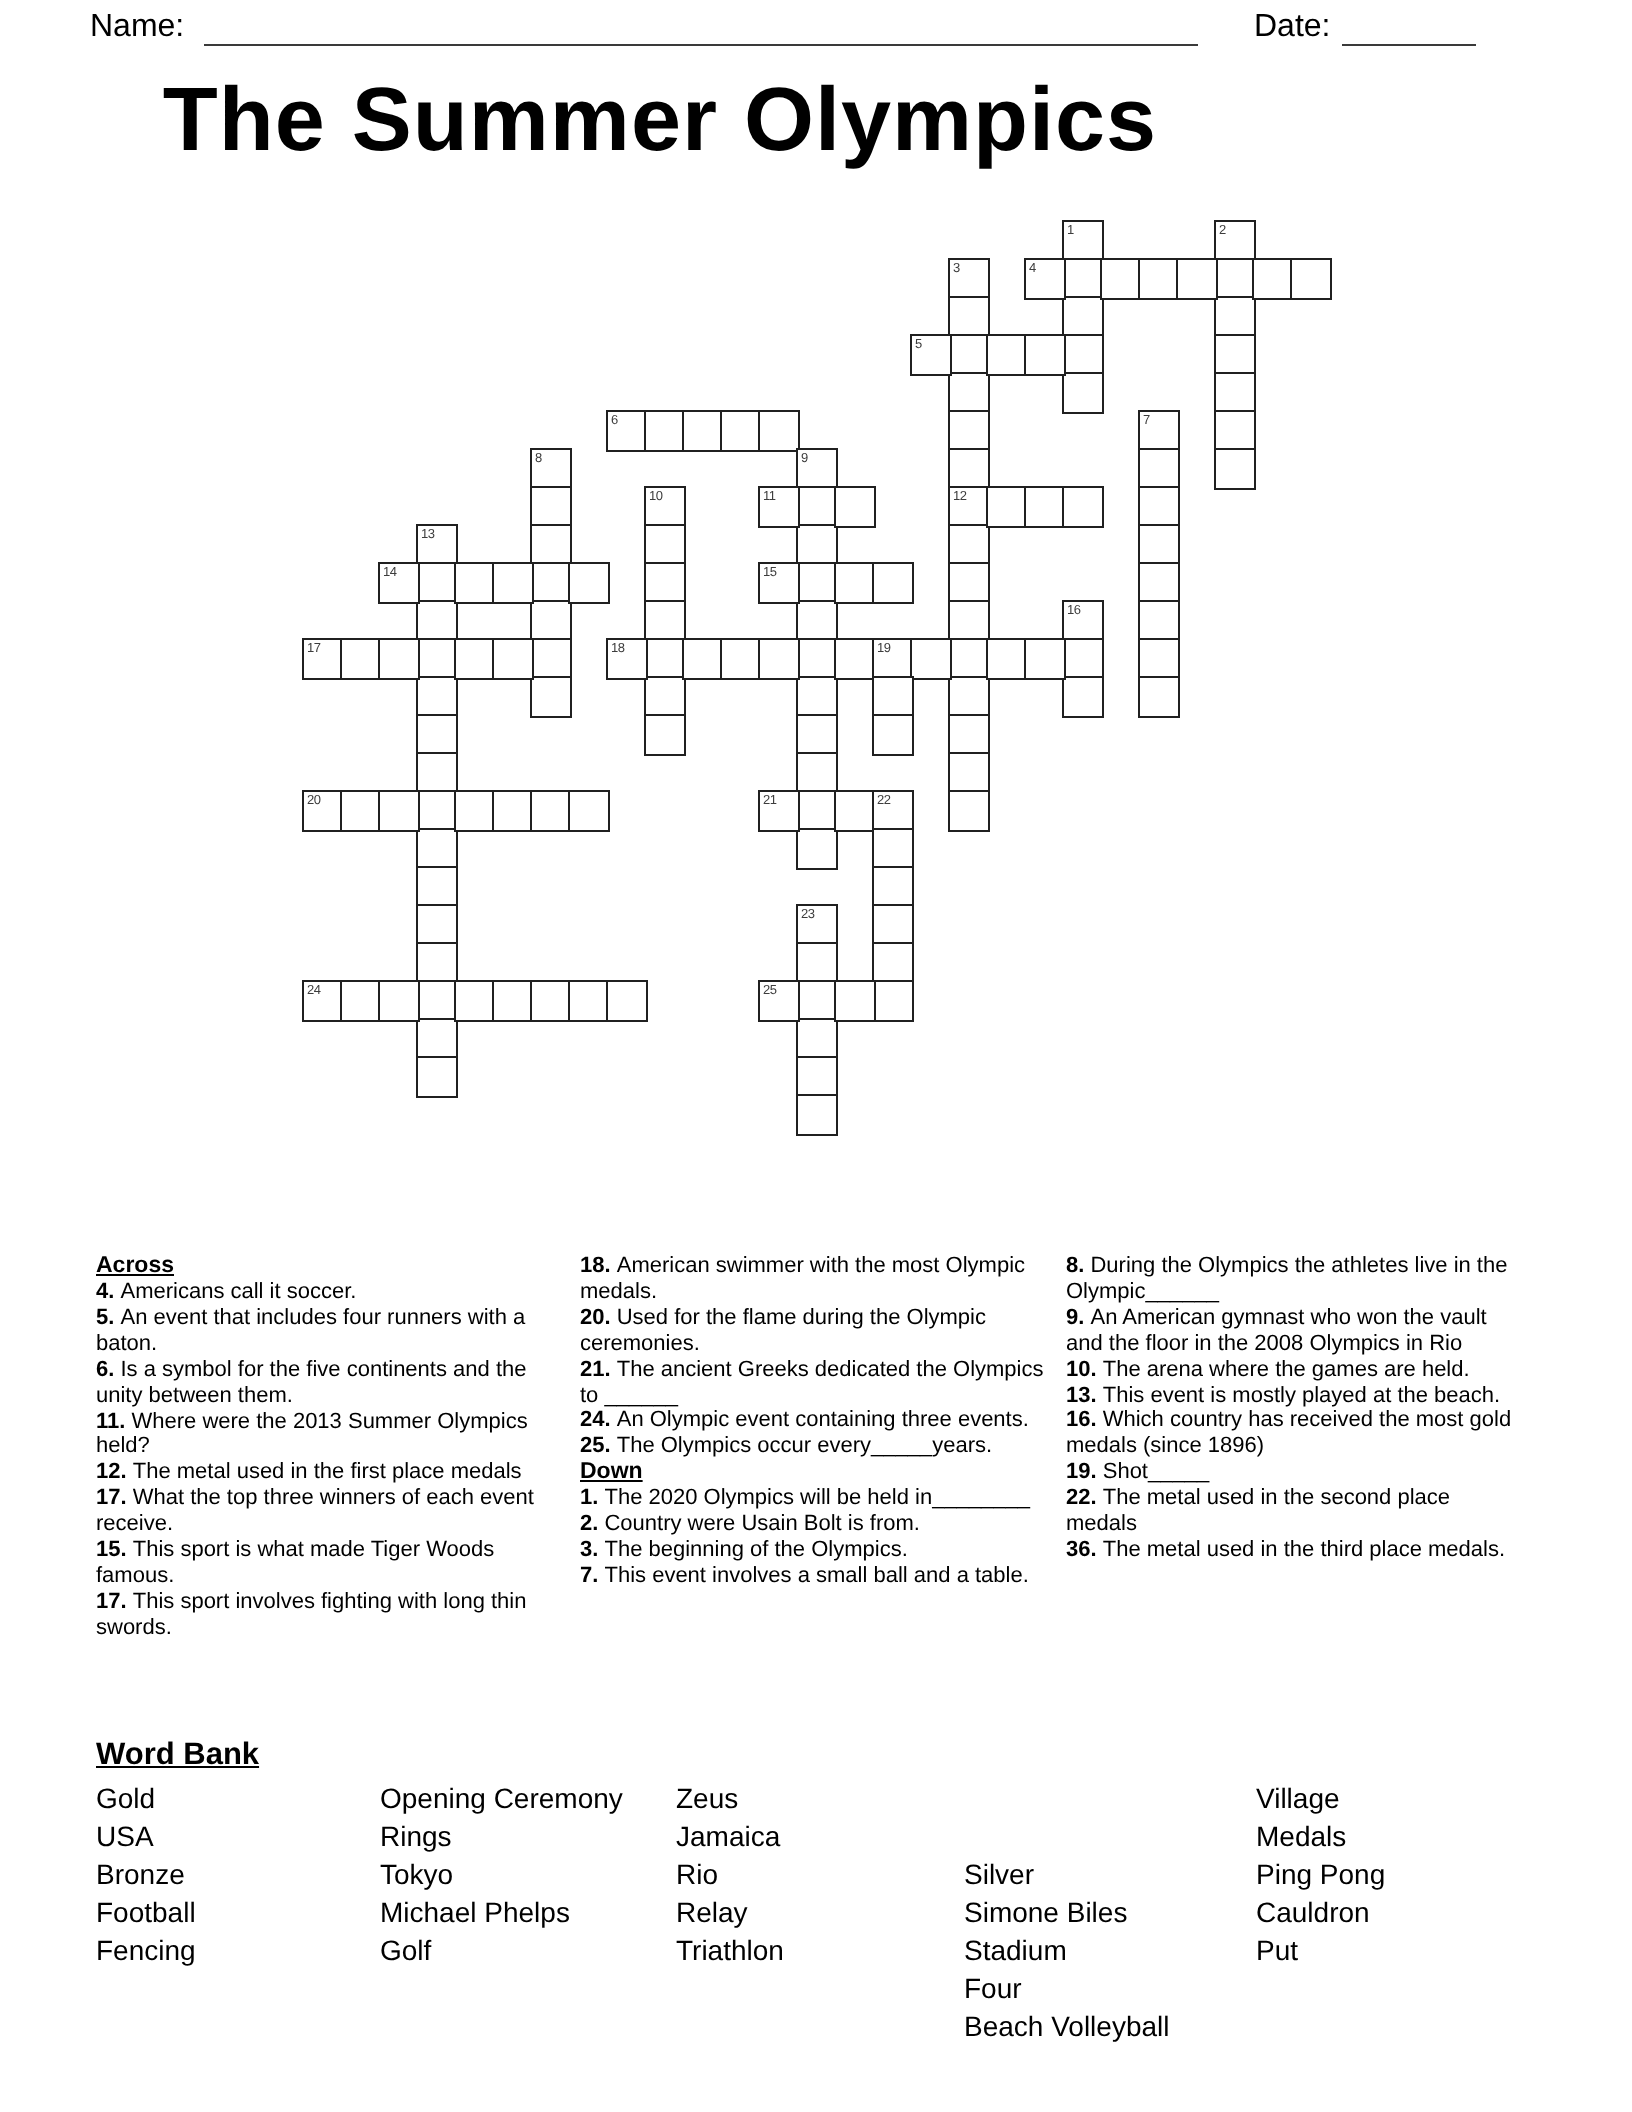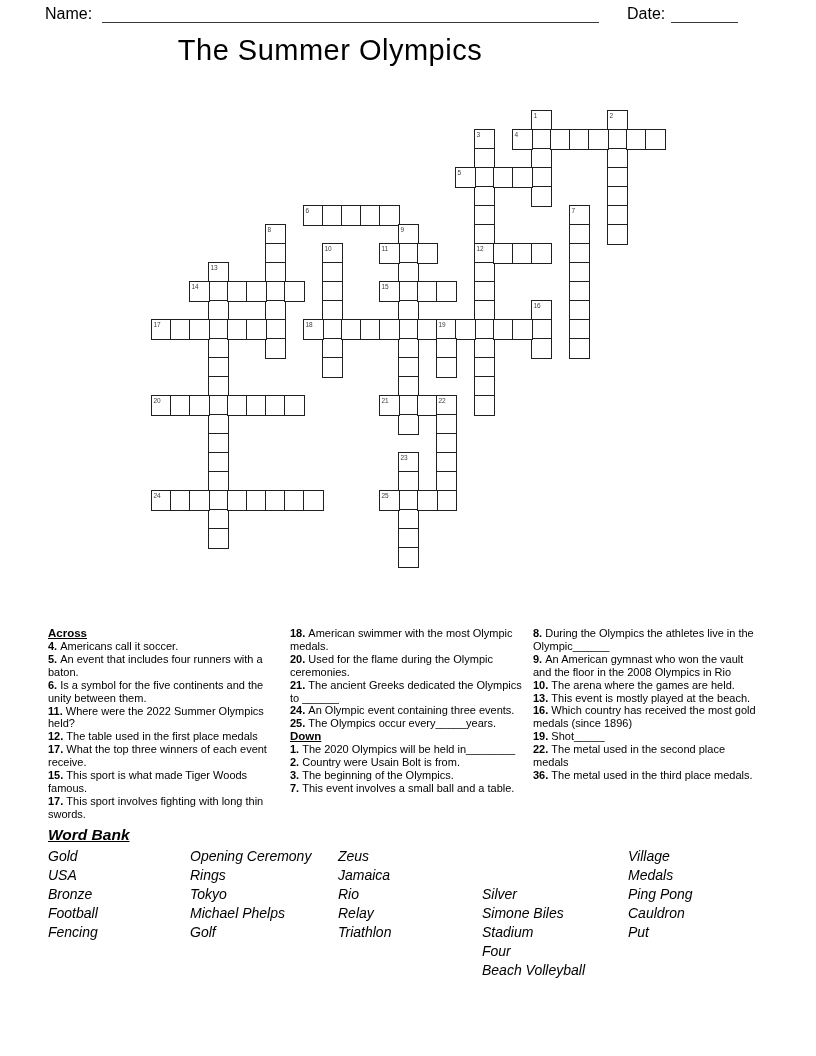--- a/index.html
+++ b/index.html
@@ -11,21 +11,21 @@
     position: relative;
     overflow: hidden;
   }
   
   .name-label { position: absolute; left: 45px; top: 5px; font-size: 16px; }
   .name-line  { position: absolute; left: 102px; top: 1px; width: 497px; height: 21px; border-bottom: 1.3px solid #3a3a3a; }
   .date-label { position: absolute; left: 627px; top: 5px; font-size: 16px; }
   .date-line  { position: absolute; left: 671px; top: 1px; width: 67px; height: 21px; border-bottom: 1.3px solid #3a3a3a; }
   .title {
     position: absolute; top: 34px; left: 0; width: 660px;
-    text-align: center; font-size: 29px; font-weight: 400;
+    text-align: center; font-size: 45px; font-weight: 700;
     letter-spacing: 0.5px;
   }
   
   .grid { position: absolute; left: 151px; top: 110px; width: 514px; height: 457px; }
   .cell {
     position: absolute;
     width: 20.5px; height: 20.5px;
     box-sizing: border-box;
     border: 1.5px solid #202020;
     background: #ffffff;
@@ -41,21 +41,21 @@
   .clue-col-1 { left: 48px;  width: 238px; }
   .clue-col-2 { left: 290px; width: 236px; }
   .clue-col-3 { left: 533px; width: 228px; }
   .clue-header {
     font-size: 11.5px; font-weight: bold; text-decoration: underline;
     line-height: 13px;
   }
   .clue { font-size: 11px; line-height: 12.9px; }
   .clue-num { font-weight: bold; }
   
-  .wordbank { position: absolute; top: 826px; left: 48px; width: 740px; font-style: italic; }
+  .wordbank { position: absolute; top: 869px; left: 48px; width: 740px; }
   .wb-label {
     font-size: 15.5px; font-weight: bold; text-decoration: underline;
     line-height: 17px;
   }
   .wb-cols { position: relative; margin-top: 4px; height: 100px; }
   .wb-col { position: absolute; top: 0; }
   .wb-col-0 { left: 0; }
   .wb-col-1 { left: 142px; }
   .wb-col-2 { left: 290px; }
   .wb-col-3 { left: 434px; margin-top: 38px; }
@@ -278,22 +278,22 @@
     <div class="cell" style="left: 266px; top: 380px;"></div>
   </div>
 
 <div class="clues">
   <div class="clue-col clue-col-1">
     <div class="clue-header">Across</div>
     <div>
         <div class="clue"><span class="clue-num">4. </span><span>Americans call it soccer.</span></div>
         <div class="clue"><span class="clue-num">5. </span><span>An event that includes four runners with a baton.</span></div>
         <div class="clue"><span class="clue-num">6. </span><span>Is a symbol for the five continents and the unity between them.</span></div>
-        <div class="clue"><span class="clue-num">11. </span><span>Where were the 2022 Summer Olympics held?</span></div>
-        <div class="clue"><span class="clue-num">12. </span><span>The table used in the first place medals</span></div>
+        <div class="clue"><span class="clue-num">11. </span><span>Where were the 2013 Summer Olympics held?</span></div>
+        <div class="clue"><span class="clue-num">12. </span><span>The metal used in the first place medals</span></div>
         <div class="clue"><span class="clue-num">17. </span><span>What the top three winners of each event receive.</span></div>
         <div class="clue"><span class="clue-num">15. </span><span>This sport is what made Tiger Woods famous.</span></div>
         <div class="clue"><span class="clue-num">17. </span><span>This sport involves fighting with long thin swords.</span></div>
       </div>
   </div>
   <div class="clue-col clue-col-2">
     <div>
         <div class="clue"><span class="clue-num">18. </span><span>American swimmer with the most Olympic medals.</span></div>
         <div class="clue"><span class="clue-num">20. </span><span>Used for the flame during the Olympic ceremonies.</span></div>
         <div class="clue"><span class="clue-num">21. </span><span>The ancient Greeks dedicated the Olympics to ______</span></div>

